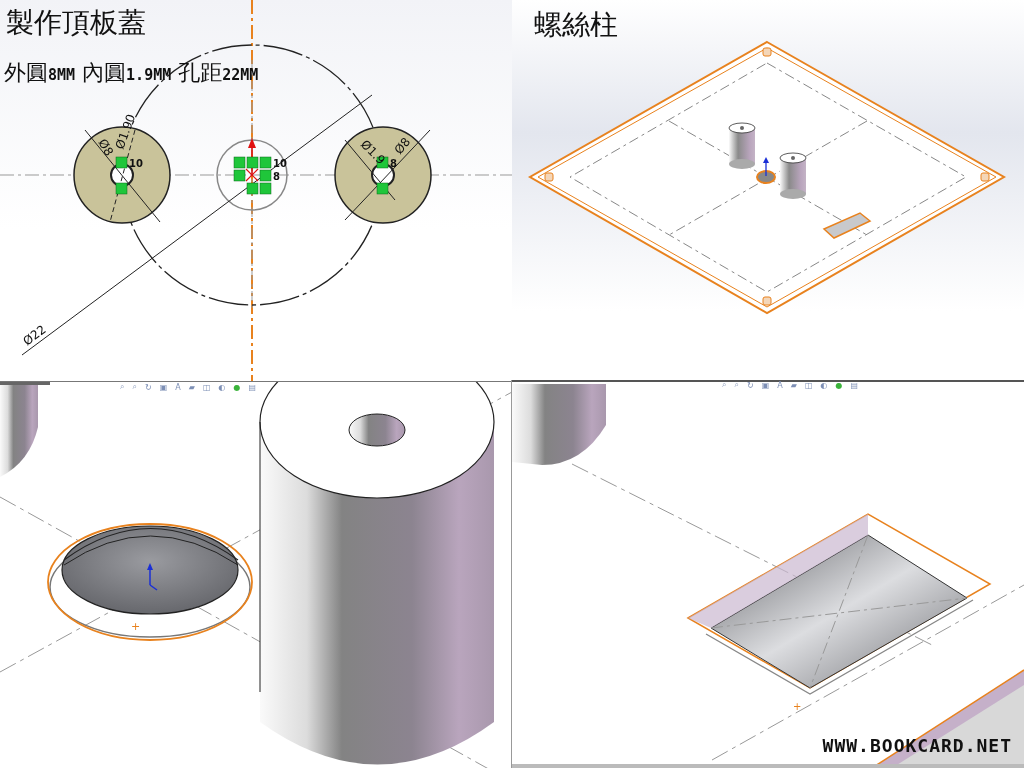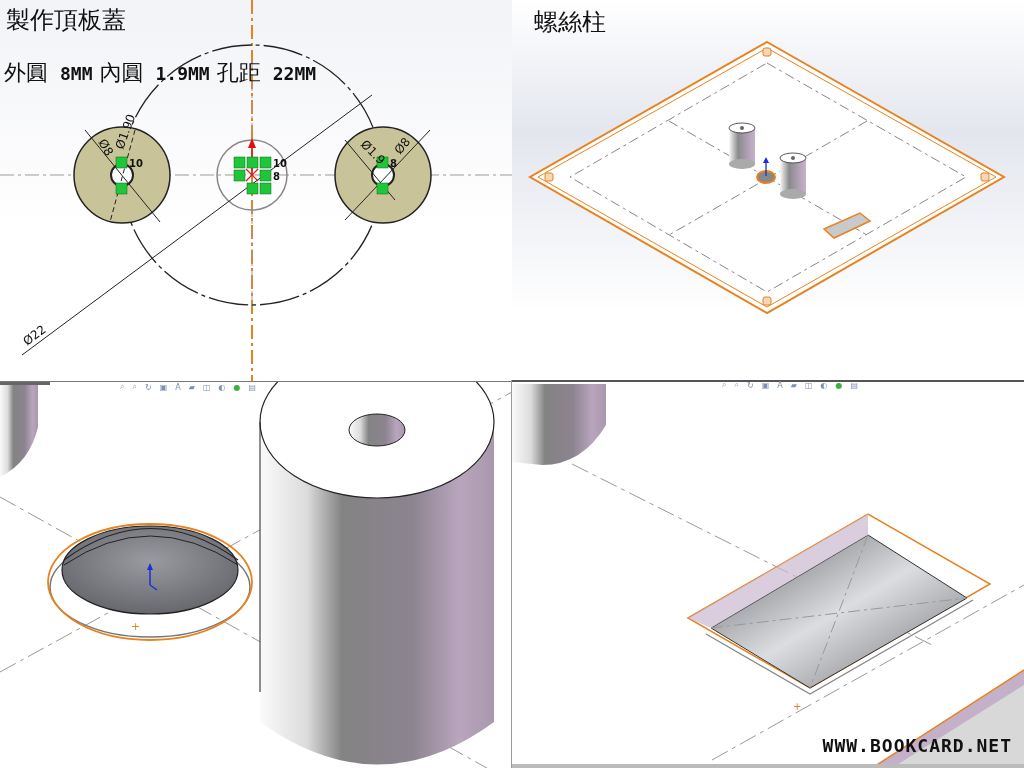--- a/index.html
+++ b/index.html
@@ -2,23 +2,23 @@
 <html><head>
 <meta charset="utf-8">
 <style>
   html,body{margin:0;padding:0;}
   body{width:1024px;height:768px;position:relative;overflow:hidden;background:#fff;font-family:"DejaVu Sans",sans-serif;}
   .panel{position:absolute;overflow:hidden;}
   #p1{left:0;top:0;width:512px;height:382px;background:linear-gradient(180deg,#f2f3f7 0%,#ffffff 60%,#ffffff 100%);}
   #p2{left:512px;top:0;width:512px;height:444px;background:linear-gradient(180deg,#ffffff 0%,#e3e6ee 30%,#ffffff 70%);}
   #p3{left:0;top:382px;width:512px;height:386px;background:#fff;}
   #p4{left:512px;top:380px;width:512px;height:388px;background:#fff;}
-  .title{position:absolute;font-family:"DejaVu Serif",serif;color:#111;font-size:24px;}
+  .title{position:absolute;font-family:"DejaVu Serif",serif;color:#111;font-size:28px;}
   .sub{position:absolute;font-family:"DejaVu Serif",serif;color:#111;font-size:22px;white-space:nowrap;}
-  .sub b{font-family:"DejaVu Sans Mono",monospace;font-weight:bold;font-size:18px;margin-left:12px;}
+  .sub b{font-family:"DejaVu Sans Mono",monospace;font-weight:bold;font-size:15px;}
   .toolbar{position:absolute;top:0;height:10px;display:flex;gap:8px;align-items:center;font-size:8px;color:#7d8fb5;}
   .watermark{position:absolute;right:12px;bottom:12px;font-family:"DejaVu Sans Mono",monospace;font-weight:bold;font-size:18px;color:#111;letter-spacing:1px;margin-left:48px;}
   svg{position:absolute;left:0;top:0;}
   .divider{position:absolute;background:#555;}
 </style>
 </head>
 <body>
 
 <div class="panel" id="p1">
   <svg width="512" height="382">

